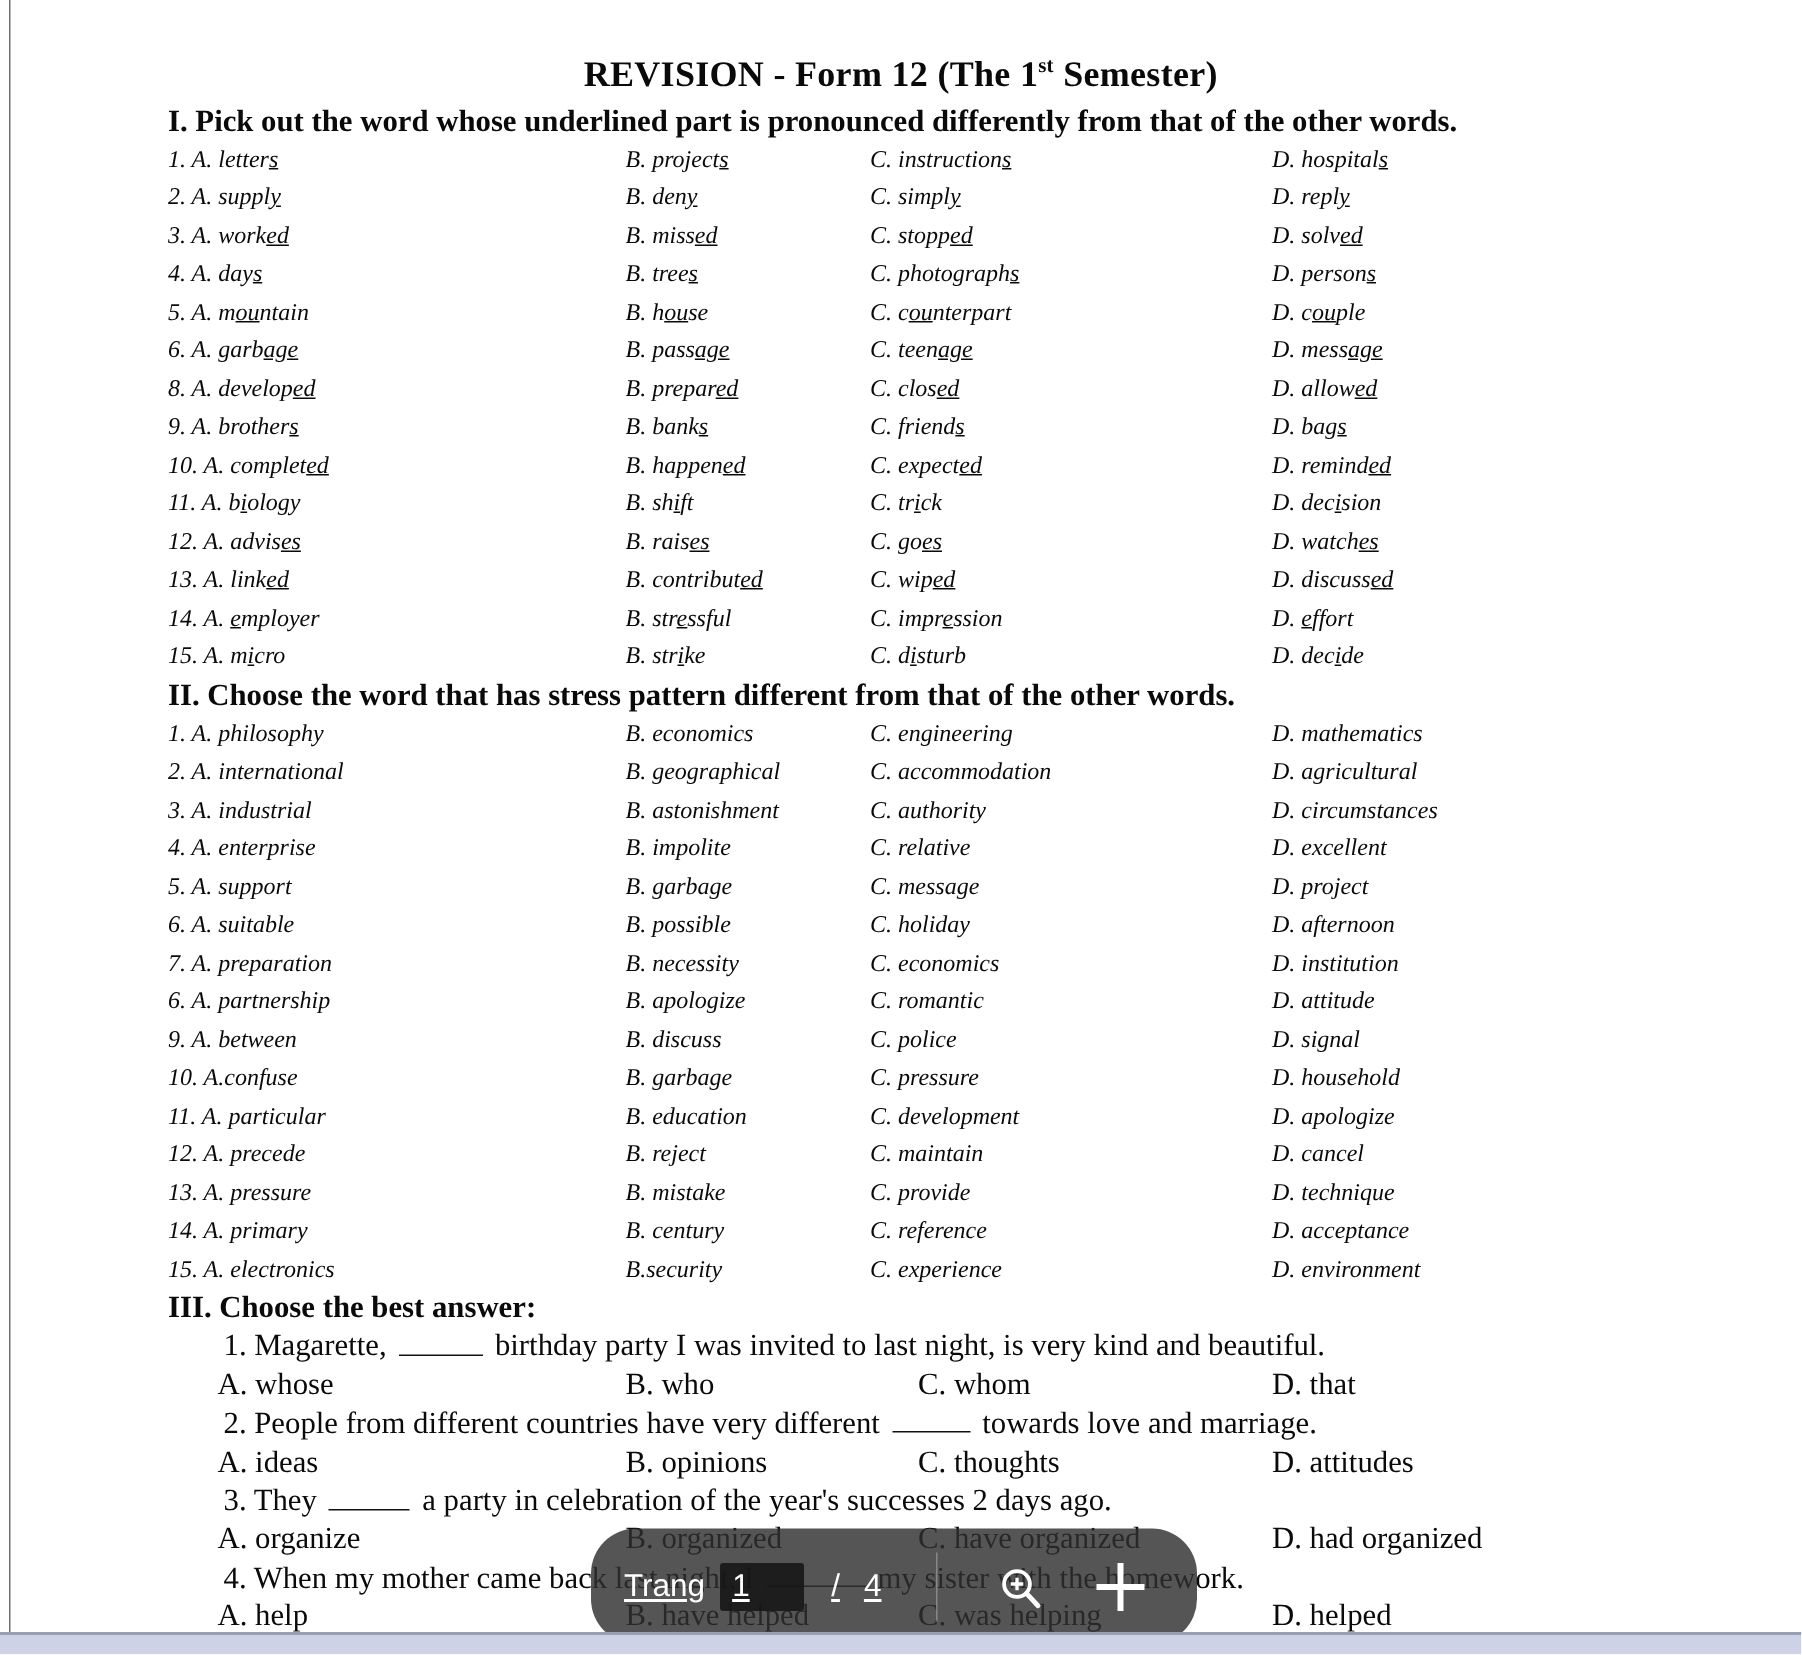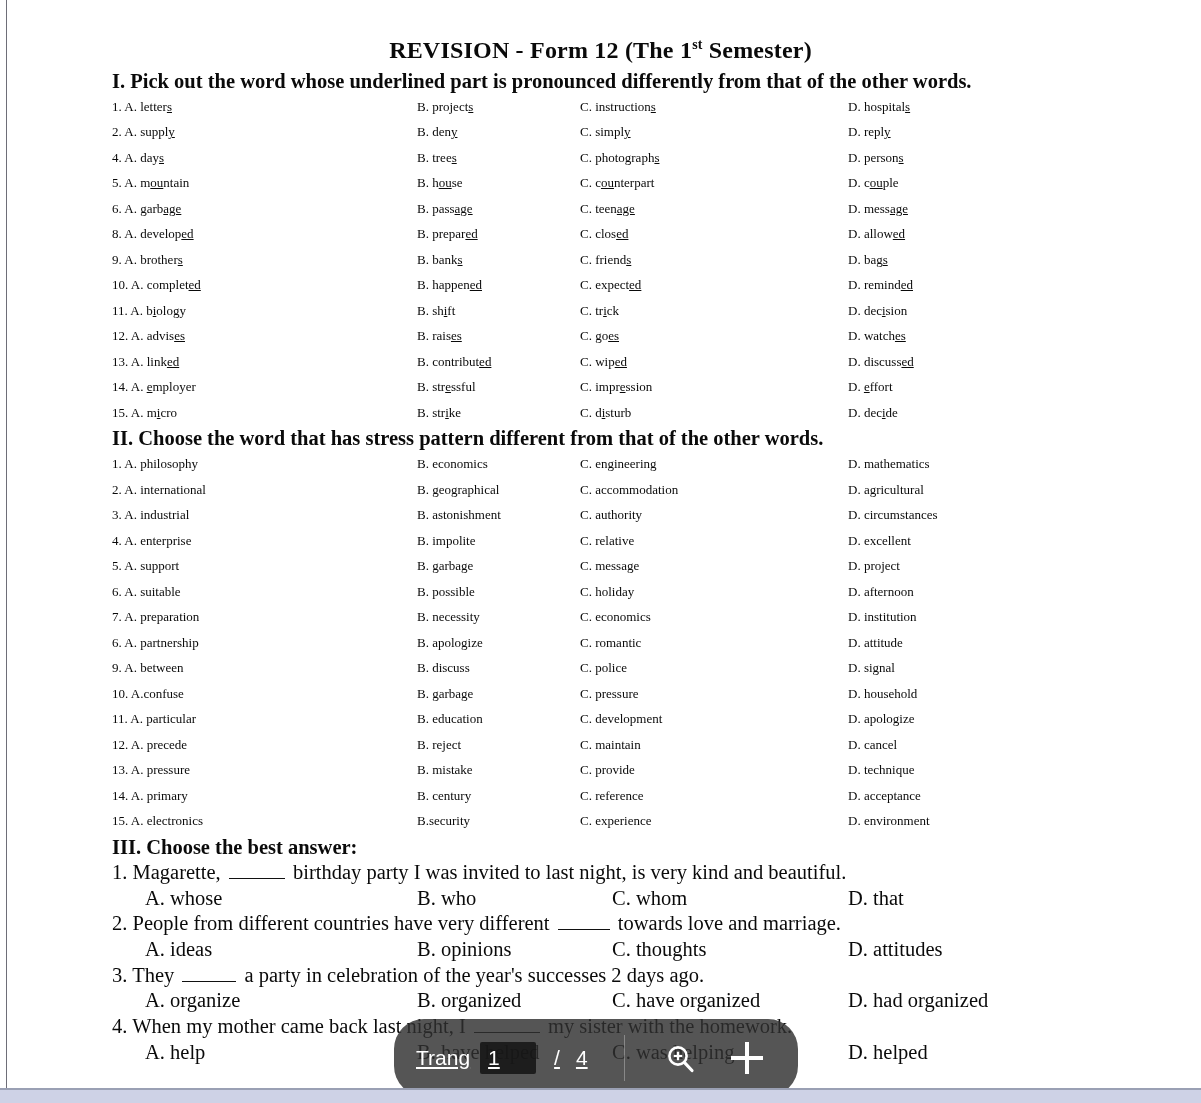--- a/index.html
+++ b/index.html
@@ -67,43 +67,45 @@
     margin: 0;
     padding-left: 112px;
     padding-right: 0;
     white-space: nowrap;
   }
 
   .qrow {
     display: block;
     position: relative;
     height: 25.5px;
-    font-size: 13px;
+    font-size: 16px;
     line-height: 25.5px;
     padding-left: 56px;
     white-space: nowrap;
+    font-style: italic;
   }
   .qrow .opt {
     position: absolute;
     top: 0;
   }
   .opt-a { left: 112px; }
   .opt-b { left: 385px; margin-left: 32px; }
   .opt-c { left: 580px; }
   .opt-d { left: 848px; }
 
   .u { text-decoration: underline; text-underline-offset: 1px; }
 
   
   .stem {
     font-size: 20.5px;
     line-height: 25.7px;
     padding-left: 112px;
     white-space: nowrap;
     height: 25.7px;
+    margin-left: 37px;
   }
   .blank {
     display: inline-block;
     border-bottom: 1.6px solid #111;
     height: 0.86em;
     vertical-align: baseline;
     margin: 0 3px;
   }
   .blank-w1 { width: 56px; }
   .blank-w2 { width: 52px; }
@@ -220,20 +222,26 @@
           <span class="opt opt-a">1. A. letter<span class="u">s</span></span>
           <span class="opt opt-b">B. project<span class="u">s</span></span>
           <span class="opt opt-c">C. instruction<span class="u">s</span></span>
           <span class="opt opt-d">D. hospital<span class="u">s</span></span>
         </div>
         <div class="qrow">
           <span class="opt opt-a">2. A. suppl<span class="u">y</span></span>
           <span class="opt opt-b">B. den<span class="u">y</span></span>
           <span class="opt opt-c">C. simpl<span class="u">y</span></span>
           <span class="opt opt-d">D. repl<span class="u">y</span></span>
+        </div>
+        <div class="qrow">
+          <span class="opt opt-a">3. A. work<span class="u">ed</span></span>
+          <span class="opt opt-b">B. miss<span class="u">ed</span></span>
+          <span class="opt opt-c">C. stopp<span class="u">ed</span></span>
+          <span class="opt opt-d">D. solv<span class="u">ed</span></span>
         </div>
         <div class="qrow">
           <span class="opt opt-a">4. A. day<span class="u">s</span></span>
           <span class="opt opt-b">B. tree<span class="u">s</span></span>
           <span class="opt opt-c">C. photograph<span class="u">s</span></span>
           <span class="opt opt-d">D. person<span class="u">s</span></span>
         </div>
         <div class="qrow">
           <span class="opt opt-a">5. A. m<span class="u">ou</span>ntain</span>
           <span class="opt opt-b">B. h<span class="u">ou</span>se</span>

